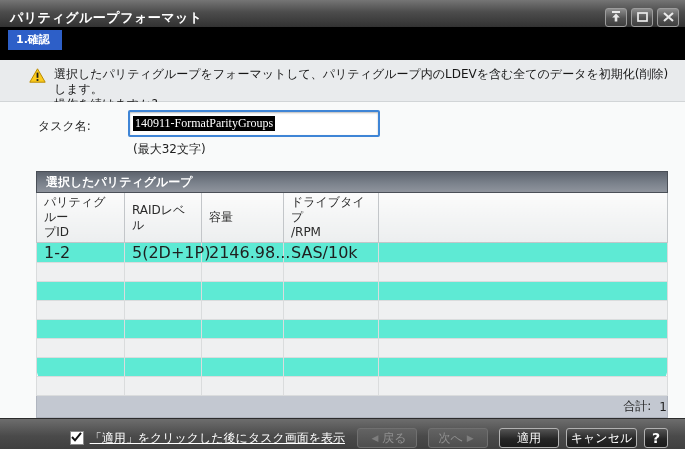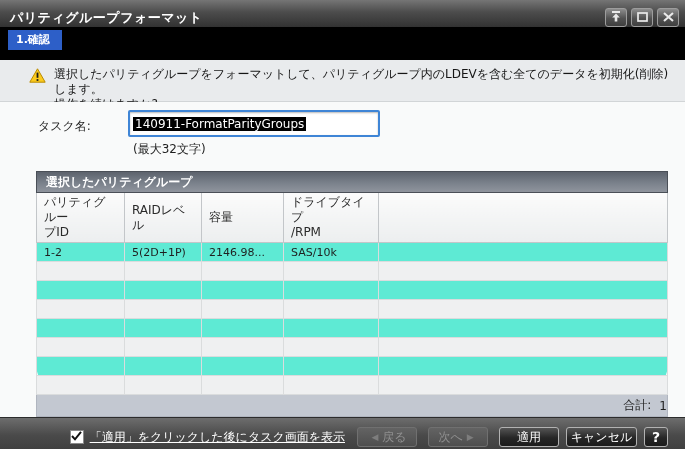--- a/index.html
+++ b/index.html
@@ -42,40 +42,40 @@
   .warning-text { line-height: 15px; color: #161616; }
 
   
   .body { flex: 1; background: #f9fafa; }
   .task-row { display: flex; align-items: center; padding: 8px 0 0 38px; }
   .task-label { width: 90px; padding-top: 6px; }
   .task-input-wrap {
     width: 252px; height: 27px; background: #fff;
     border: 2px solid #3f85d6; border-radius: 2px;
     box-shadow: inset 0 1px 2px rgba(0,0,0,.28);
-    display: flex; align-items: center; padding: 0 3px; cursor: text;
+    display: flex; align-items: center; padding: 0 3px; cursor: text; font-family: Liberation Serif, serif;
   }
   .task-value { background: #000; color: #fff; padding: 0 2px; white-space: nowrap; font-size: 12px; }
   .task-hint { margin: 4px 0 0 133px; }
 
   
   .table-wrap { margin: 13px 0 0 36px; width: 632px; }
   .section-header {
     height: 22px; border: 1px solid #4a4f57;
     background: linear-gradient(180deg, #5d636d 0%, #7a818b 55%, #8f949d 100%);
     color: #fff; font-weight: bold; display: flex; align-items: center; padding-left: 9px;
   }
   table { width: 632px; border-collapse: collapse; table-layout: fixed; background: #5eead4; border-radius: 31px; }
   th {
     height: 39px; background: linear-gradient(#fbfbfb, #eceeef);
     border: 1px solid #c3c6c9; border-top: none;
     font-weight: normal; text-align: left; vertical-align: middle;
     padding: 2px 7px; white-space: pre-line; line-height: 15px; color: #2a2a2a; font-size: 12px;
   }
-  td { height: 19px; border: 1px solid #dadcdd; padding: 0 7px; font-size: 11px; }
+  td { height: 19px; border: 1px solid #dadcdd; padding: 0 7px; font-size: 16px; }
   tr.alt td { background: #eff0f1; }
   .table-footer {
     height: 22px; background: #c3c8d1; border: 1px solid #b0b5bf; border-top: none;
     display: flex; align-items: center; justify-content: flex-end; gap: 8px; padding-right: 0;
   }
 
   
   .bottom-bar {
     height: 39px; flex: 0 0 39px;
     background: linear-gradient(180deg, #6d6d6d 0%, #4a4a4a 45%, #3a3a3a 100%);

